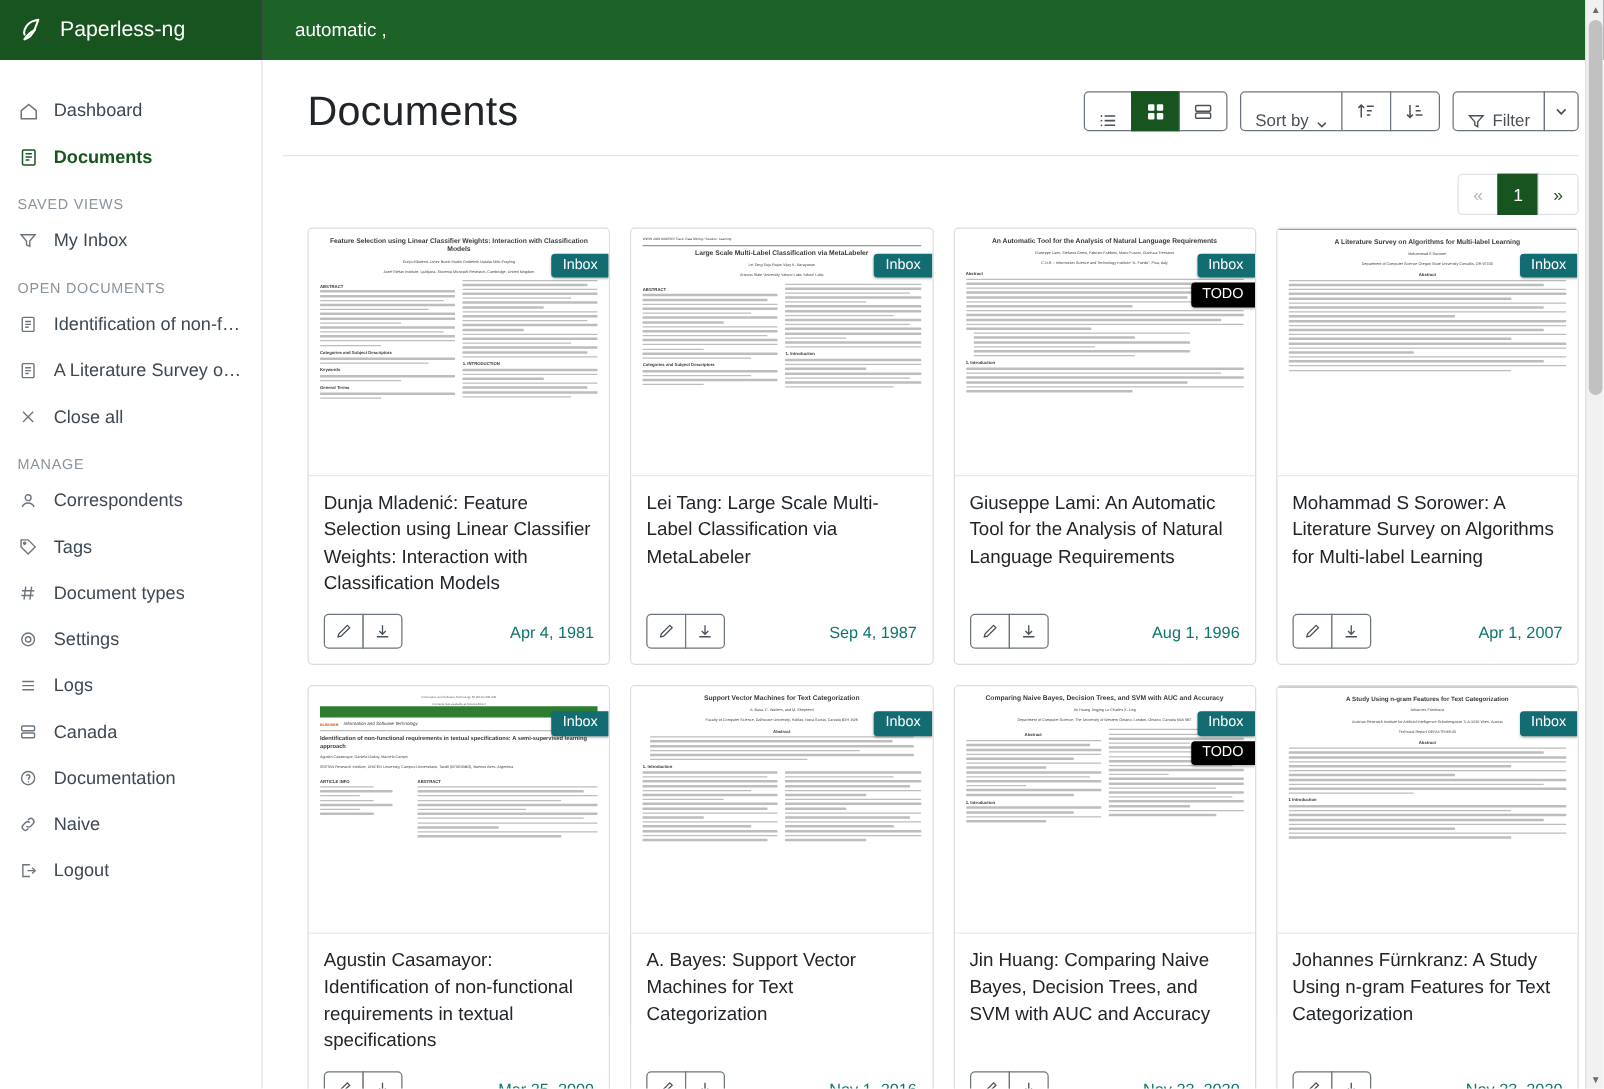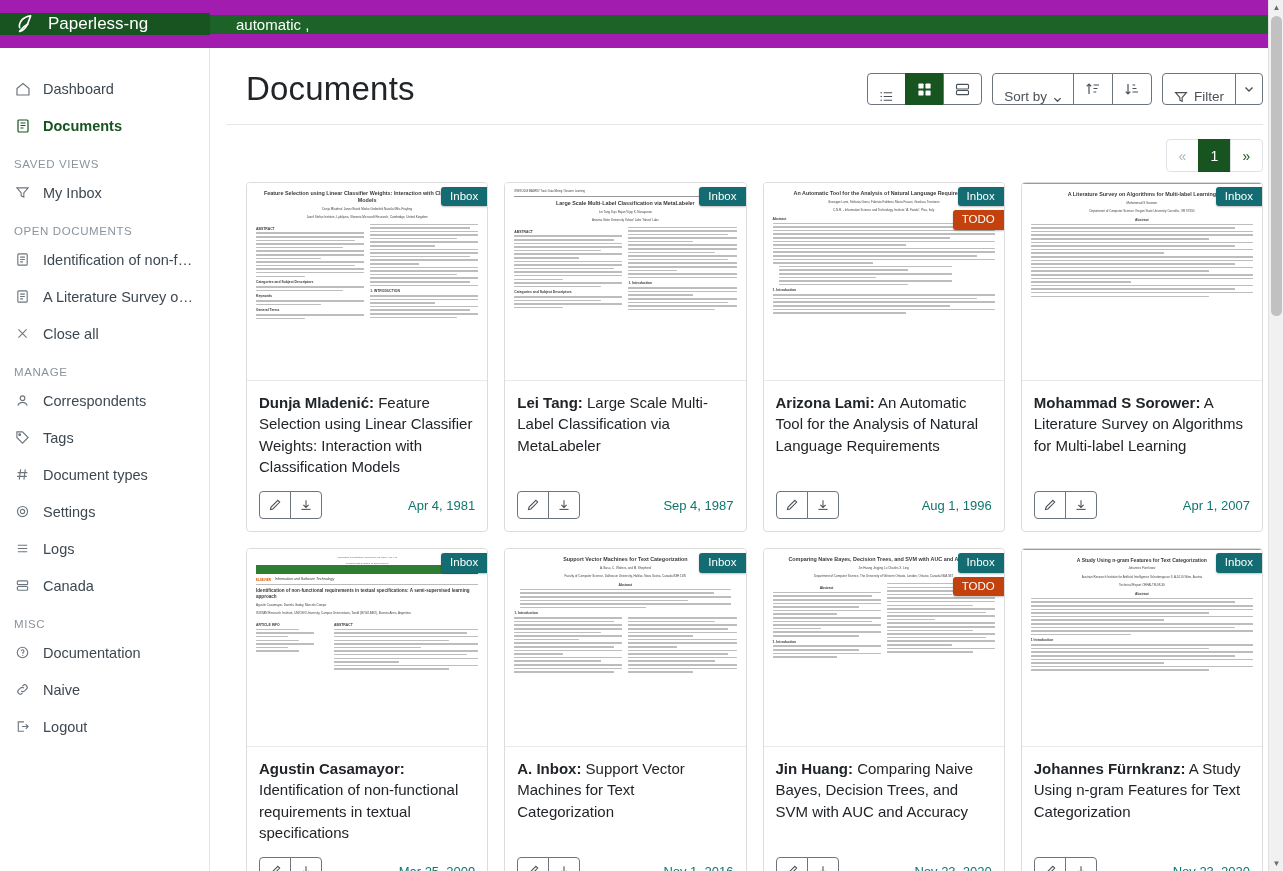--- a/index.html
+++ b/index.html
@@ -18,21 +18,20 @@
     flex-direction: column;
   }
 
   
   .topbar {
     height: 48px;
     display: flex;
     flex: 0 0 48px;
     background: #a21caf;
     color: #fff;
-    align-items: center;
   }
   .brand {
     width: 210px;
     flex: 0 0 210px;
     display: flex;
     align-items: center;
     gap: 10px;
     padding-left: 16px;
     background: #17541f;
     font-size: 17px;
@@ -243,44 +242,44 @@
     margin-bottom: 2.1px;
     border-radius: .5px;
   }
   .lines span.s80 { width: 80%; }
   .lines span.s60 { width: 60%; }
   .lines span.s92 { width: 92%; }
   .lines span.s45 { width: 45%; }
   .greenbar { height: 9px; background: #2f7d32; margin-bottom: 3px; }
   .tags {
     position: absolute;
-    top: 4px; right: 0;
+    top: 20px; right: 0;
     display: flex;
     flex-direction: column;
     align-items: flex-end;
     gap: 4px;
   }
   .tag {
     font-size: 11.5px;
     color: #fff;
     padding: 2px 9px 3px 9px;
     border-radius: 3px 0 0 3px;
     line-height: 1.25;
     box-shadow: 0 1px 2px rgba(0,0,0,.25);
   }
   .tag.inbox { background: #136c72; }
-  .tag.todo { background: #c2410c; }
+  .tag.todo { background: #000000; }
   .card-body {
     padding: 11px 12px 6px 12px;
     font-size: 15px;
     line-height: 1.42;
     color: #212529;
     flex: 1 1 auto;
   }
-  .card-body .corr { font-weight: bold; }
+  .card-body .corr { font-weight: normal; }
   .card-foot {
     display: flex;
     align-items: center;
     justify-content: space-between;
     padding: 8px 12px 12px 12px;
   }
   .foot-btns { display: flex; }
   .foot-btns .fbtn {
     width: 32px; height: 28px;
     border: 1px solid #6c757d;
@@ -451,21 +450,20 @@
       <div class="nav-item">
         <span class="ico">
           <svg width="15" height="15" viewBox="0 0 16 16" fill="none" stroke="currentColor" stroke-width="1.2">
               <rect x="2.5" y="3" width="11" height="4" rx="1"></rect>
               <rect x="2.5" y="9" width="11" height="4" rx="1"></rect>
             </svg>
         </span>
         <span class="lbl">Canada</span>
       </div>
 
-      <div class="nav-head">Misc</div>
       <div class="nav-item">
         <span class="ico">
           <svg width="15" height="15" viewBox="0 0 16 16" fill="none" stroke="currentColor" stroke-width="1.2">
               <circle cx="8" cy="8" r="5.6"></circle>
               <path d="M6.6 6.3a1.5 1.5 0 1 1 1.9 1.7V9.3"></path>
               <circle cx="8.3" cy="11.1" r=".6" fill="currentColor" stroke="none"></circle>
             </svg>
         </span>
         <span class="lbl">Documentation</span>
       </div>
@@ -816,21 +814,21 @@
                   <span></span>
                   <span class="s60"></span>
               </div>
             </div>
             <div class="tags">
               <span class="tag inbox">Inbox</span>
               <span class="tag todo">TODO</span>
             </div>
           </div>
           <div class="card-body">
-            <span class="corr">Arizona Lami:</span>
+            <span class="corr">Giuseppe Lami:</span>
             <span>An Automatic Tool for the Analysis of Natural Language Requirements</span>
           </div>
           <div class="card-foot">
             <div class="foot-btns">
               <button class="fbtn">
                 <svg width="14" height="14" viewBox="0 0 16 16" fill="none" stroke="currentColor" stroke-width="1.2">
                     <path d="M11.3 2.6 13.4 4.7 5.6 12.5l-2.8.7.7-2.8z"></path>
                   </svg>
               </button>
               <button class="fbtn">
@@ -1029,21 +1027,21 @@
                       <span class="s60"></span>
                     </div>
                 </div>
               </div>
             </div>
             <div class="tags">
               <span class="tag inbox">Inbox</span>
             </div>
           </div>
           <div class="card-body">
-            <span class="corr">A. Inbox:</span>
+            <span class="corr">A. Bayes:</span>
             <span>Support Vector Machines for Text Categorization</span>
           </div>
           <div class="card-foot">
             <div class="foot-btns">
               <button class="fbtn">
                 <svg width="14" height="14" viewBox="0 0 16 16" fill="none" stroke="currentColor" stroke-width="1.2">
                     <path d="M11.3 2.6 13.4 4.7 5.6 12.5l-2.8.7.7-2.8z"></path>
                   </svg>
               </button>
               <button class="fbtn">

